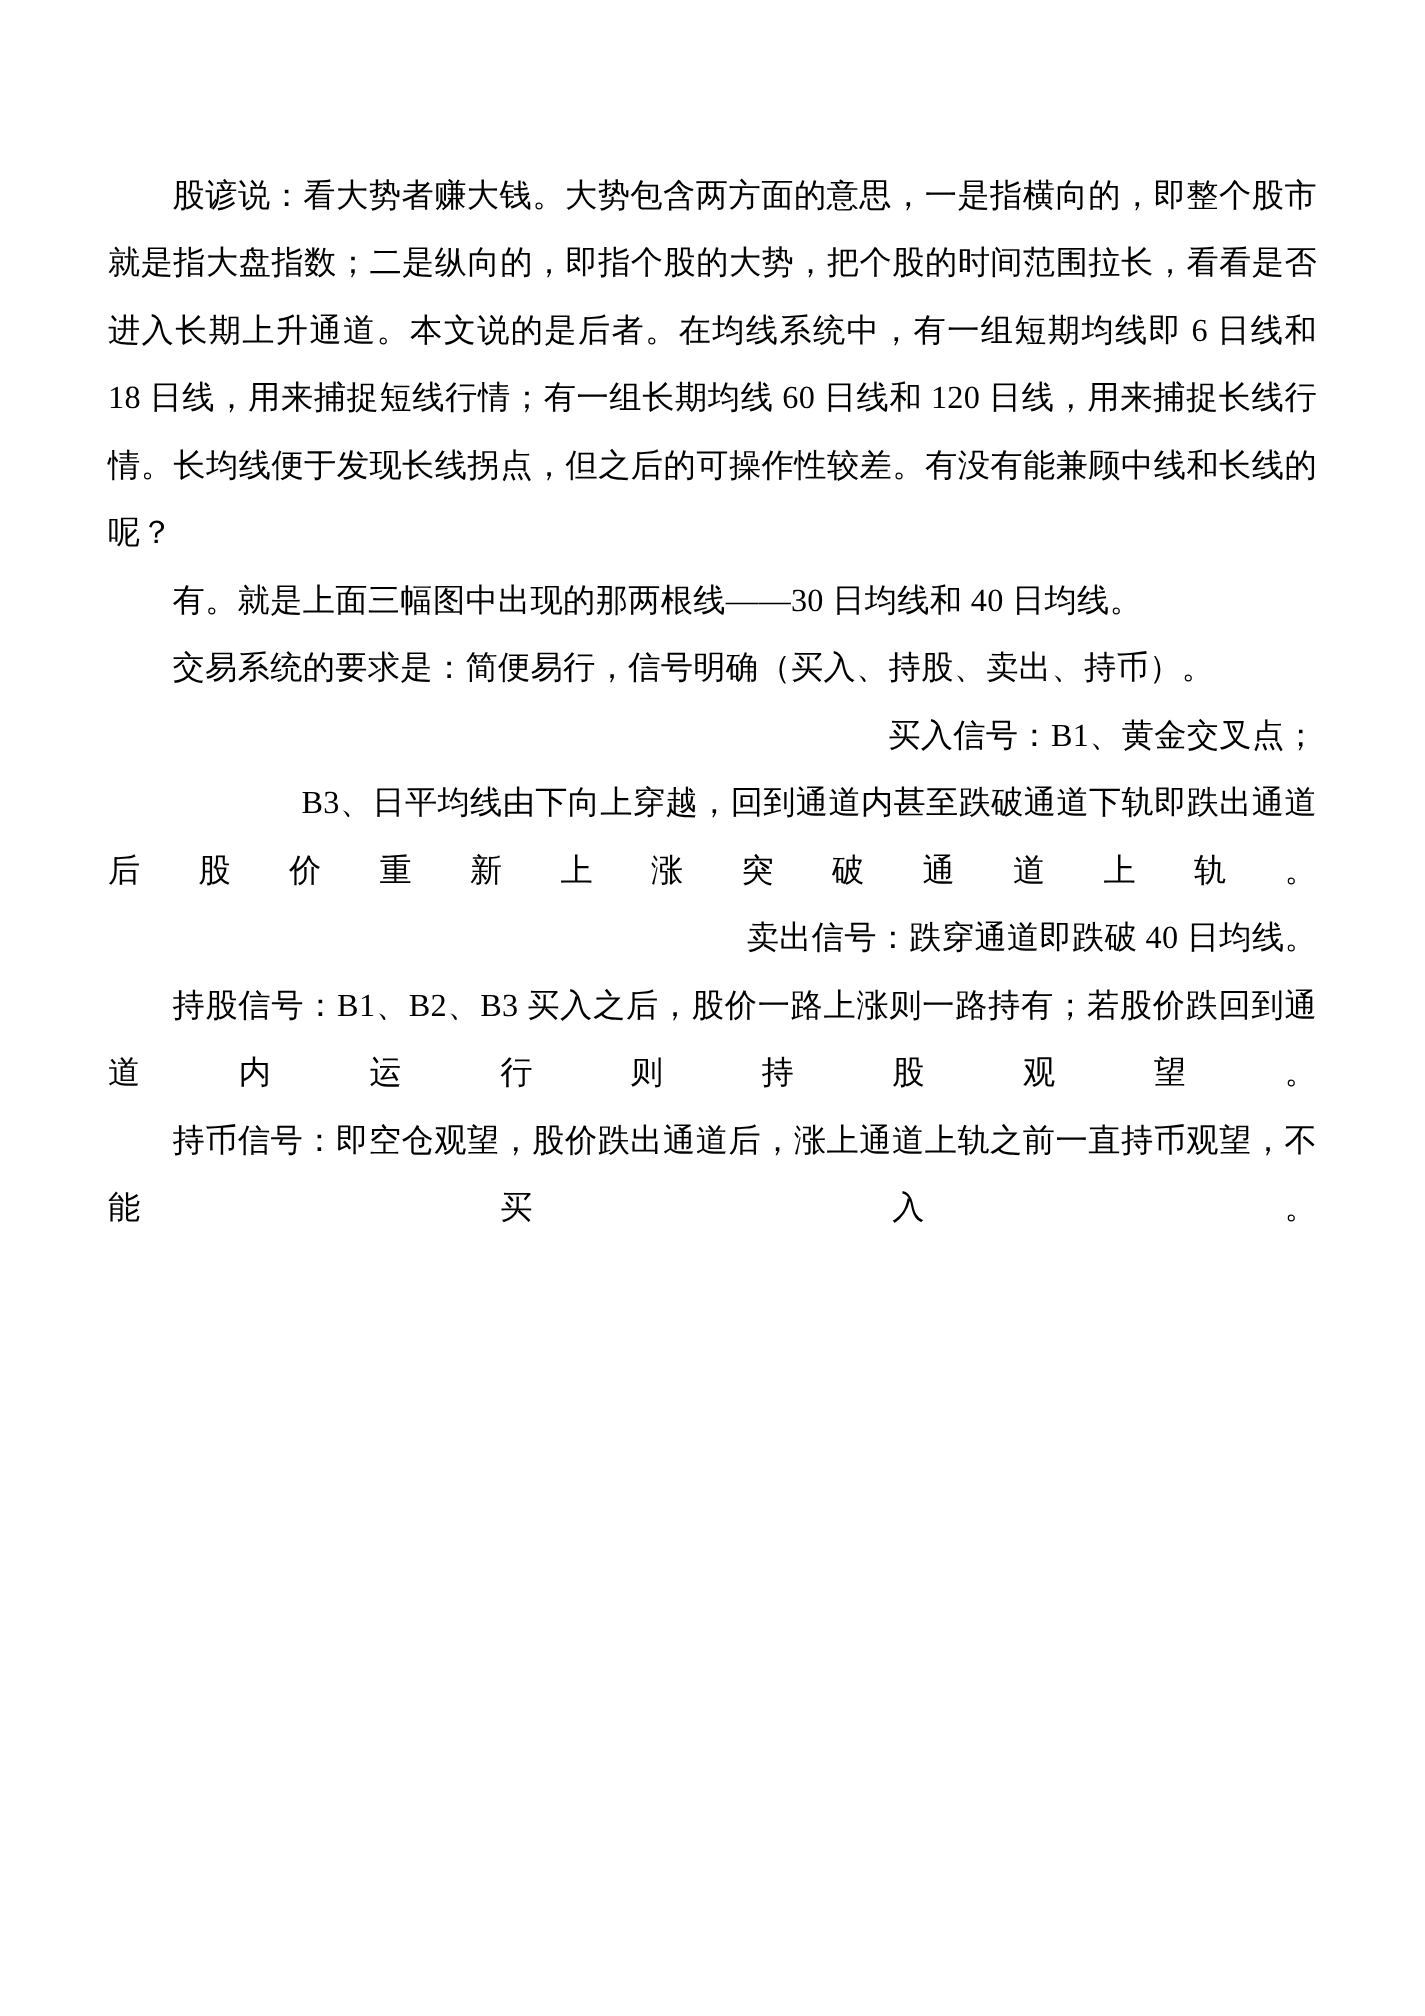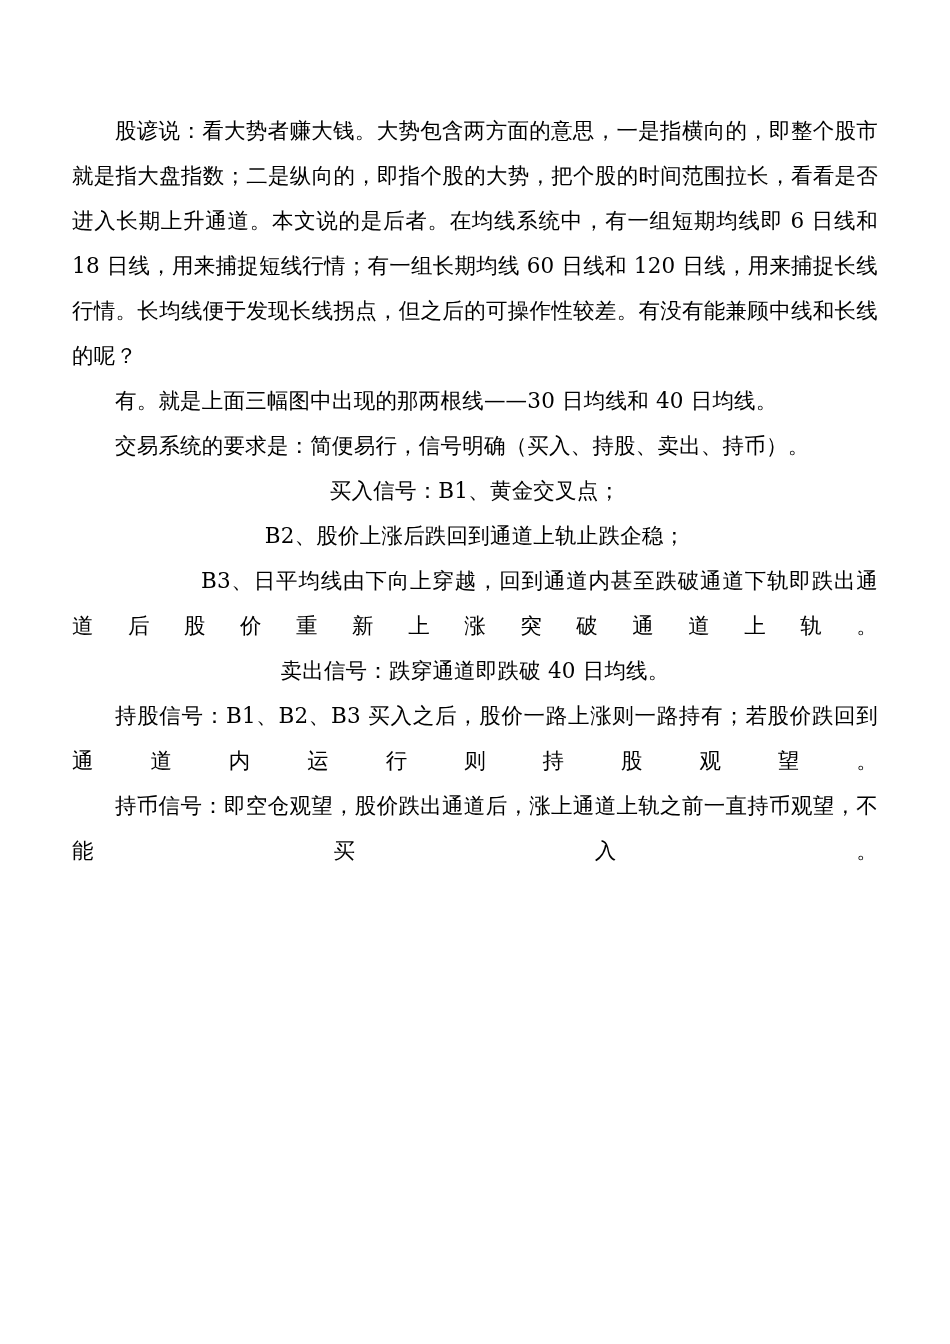--- a/index.html
+++ b/index.html
@@ -26,44 +26,44 @@
   .doc-body {
     font-size: 21.5px;
     line-height: 45px;
     text-align: justify;
     text-justify: inter-ideograph;
     letter-spacing: 0.2px;
   }
   p {
     margin: 0;
     padding: 0;
+    font-family: Liberation Serif, serif;
   }
   .indent-2 {
     text-indent: 2em;
   }
   .indent-6 {
     text-indent: 6em;
   }
   .center {
-    text-align: center;
+    text-align: right;
     text-indent: 0;
   }
   .just-all {
     text-align: justify;
     text-align-last: justify;
   }
 </style>
 </head>
 <body>
 
 <div class="page">
   <div class="doc-body">
     <p class="indent-2">股谚说：看大势者赚大钱。大势包含两方面的意思，一是指横向的，即整个股市就是指大盘指数；二是纵向的，即指个股的大势，把个股的时间范围拉长，看看是否进入长期上升通道。本文说的是后者。在均线系统中，有一组短期均线即 6 日线和 18 日线，用来捕捉短线行情；有一组长期均线 60 日线和 120 日线，用来捕捉长线行情。长均线便于发现长线拐点，但之后的可操作性较差。有没有能兼顾中线和长线的呢？</p>
     <p class="indent-2">有。就是上面三幅图中出现的那两根线——30 日均线和 40 日均线。</p>
     <p class="indent-2">交易系统的要求是：简便易行，信号明确（买入、持股、卖出、持币）。</p>
     <p class="center">买入信号：B1、黄金交叉点；</p>
-    <p class="center">B2、股价上涨后跌回到通道上轨止跌企稳；</p>
     <p class="indent-6 just-all">B3、日平均线由下向上穿越，回到通道内甚至跌破通道下轨即跌出通道后股价重新上涨突破通道上轨。</p>
     <p class="center">卖出信号：跌穿通道即跌破 40 日均线。</p>
     <p class="indent-2 just-all">持股信号：B1、B2、B3 买入之后，股价一路上涨则一路持有；若股价跌回到通道内运行则持股观望。</p>
     <p class="indent-2 just-all">持币信号：即空仓观望，股价跌出通道后，涨上通道上轨之前一直持币观望，不能买入。</p>
   </div>
 </div>
 
 </body></html>

